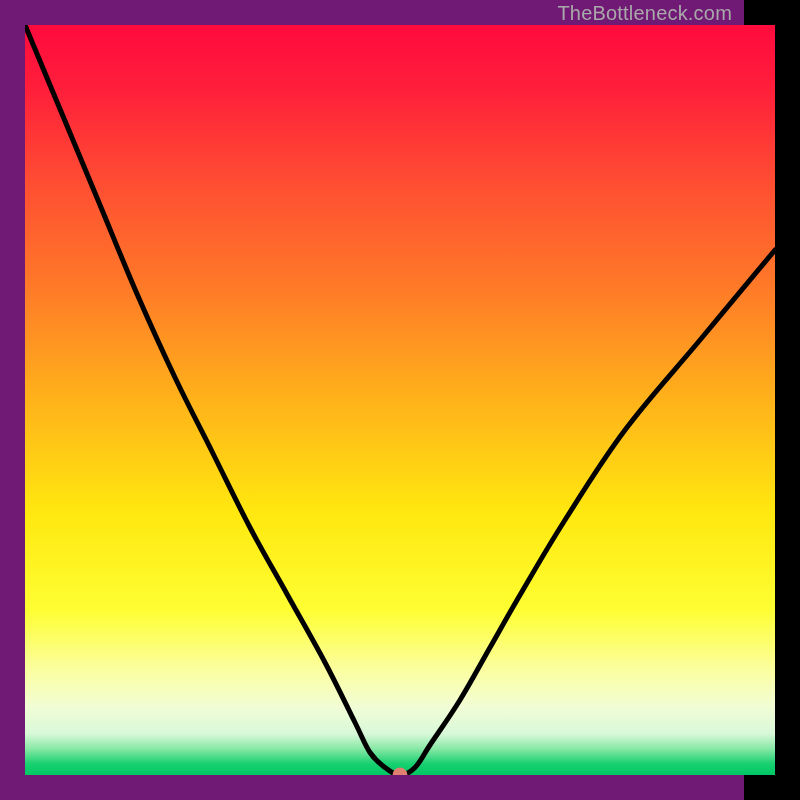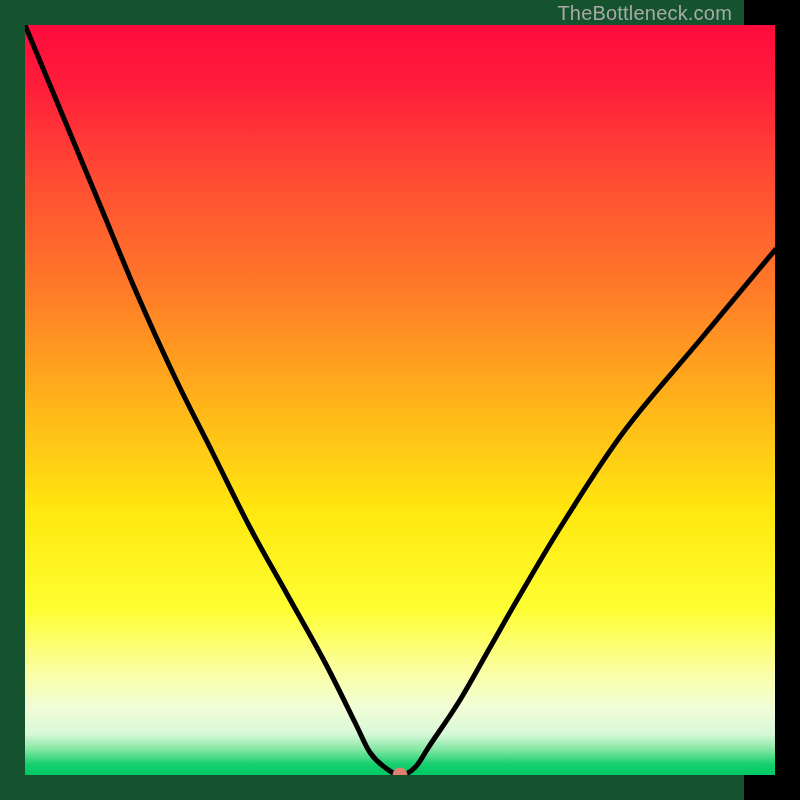--- a/index.html
+++ b/index.html
@@ -10,21 +10,21 @@
     background: #000;
     font-family: Arial, Helvetica, sans-serif;
     overflow: hidden;
   }
   .frame {
     position: absolute;
     left: 0;
     top: 0;
     width: 744px;
     height: 800px;
-    background: #14532d;
+    background: #701a75;
   }
   .attribution {
     position: absolute;
     top: 2px;
     right: 12px;
     color: #a9a9a9;
     font-size: 20px;
     letter-spacing: 0.2px;
   }
   .plot {

